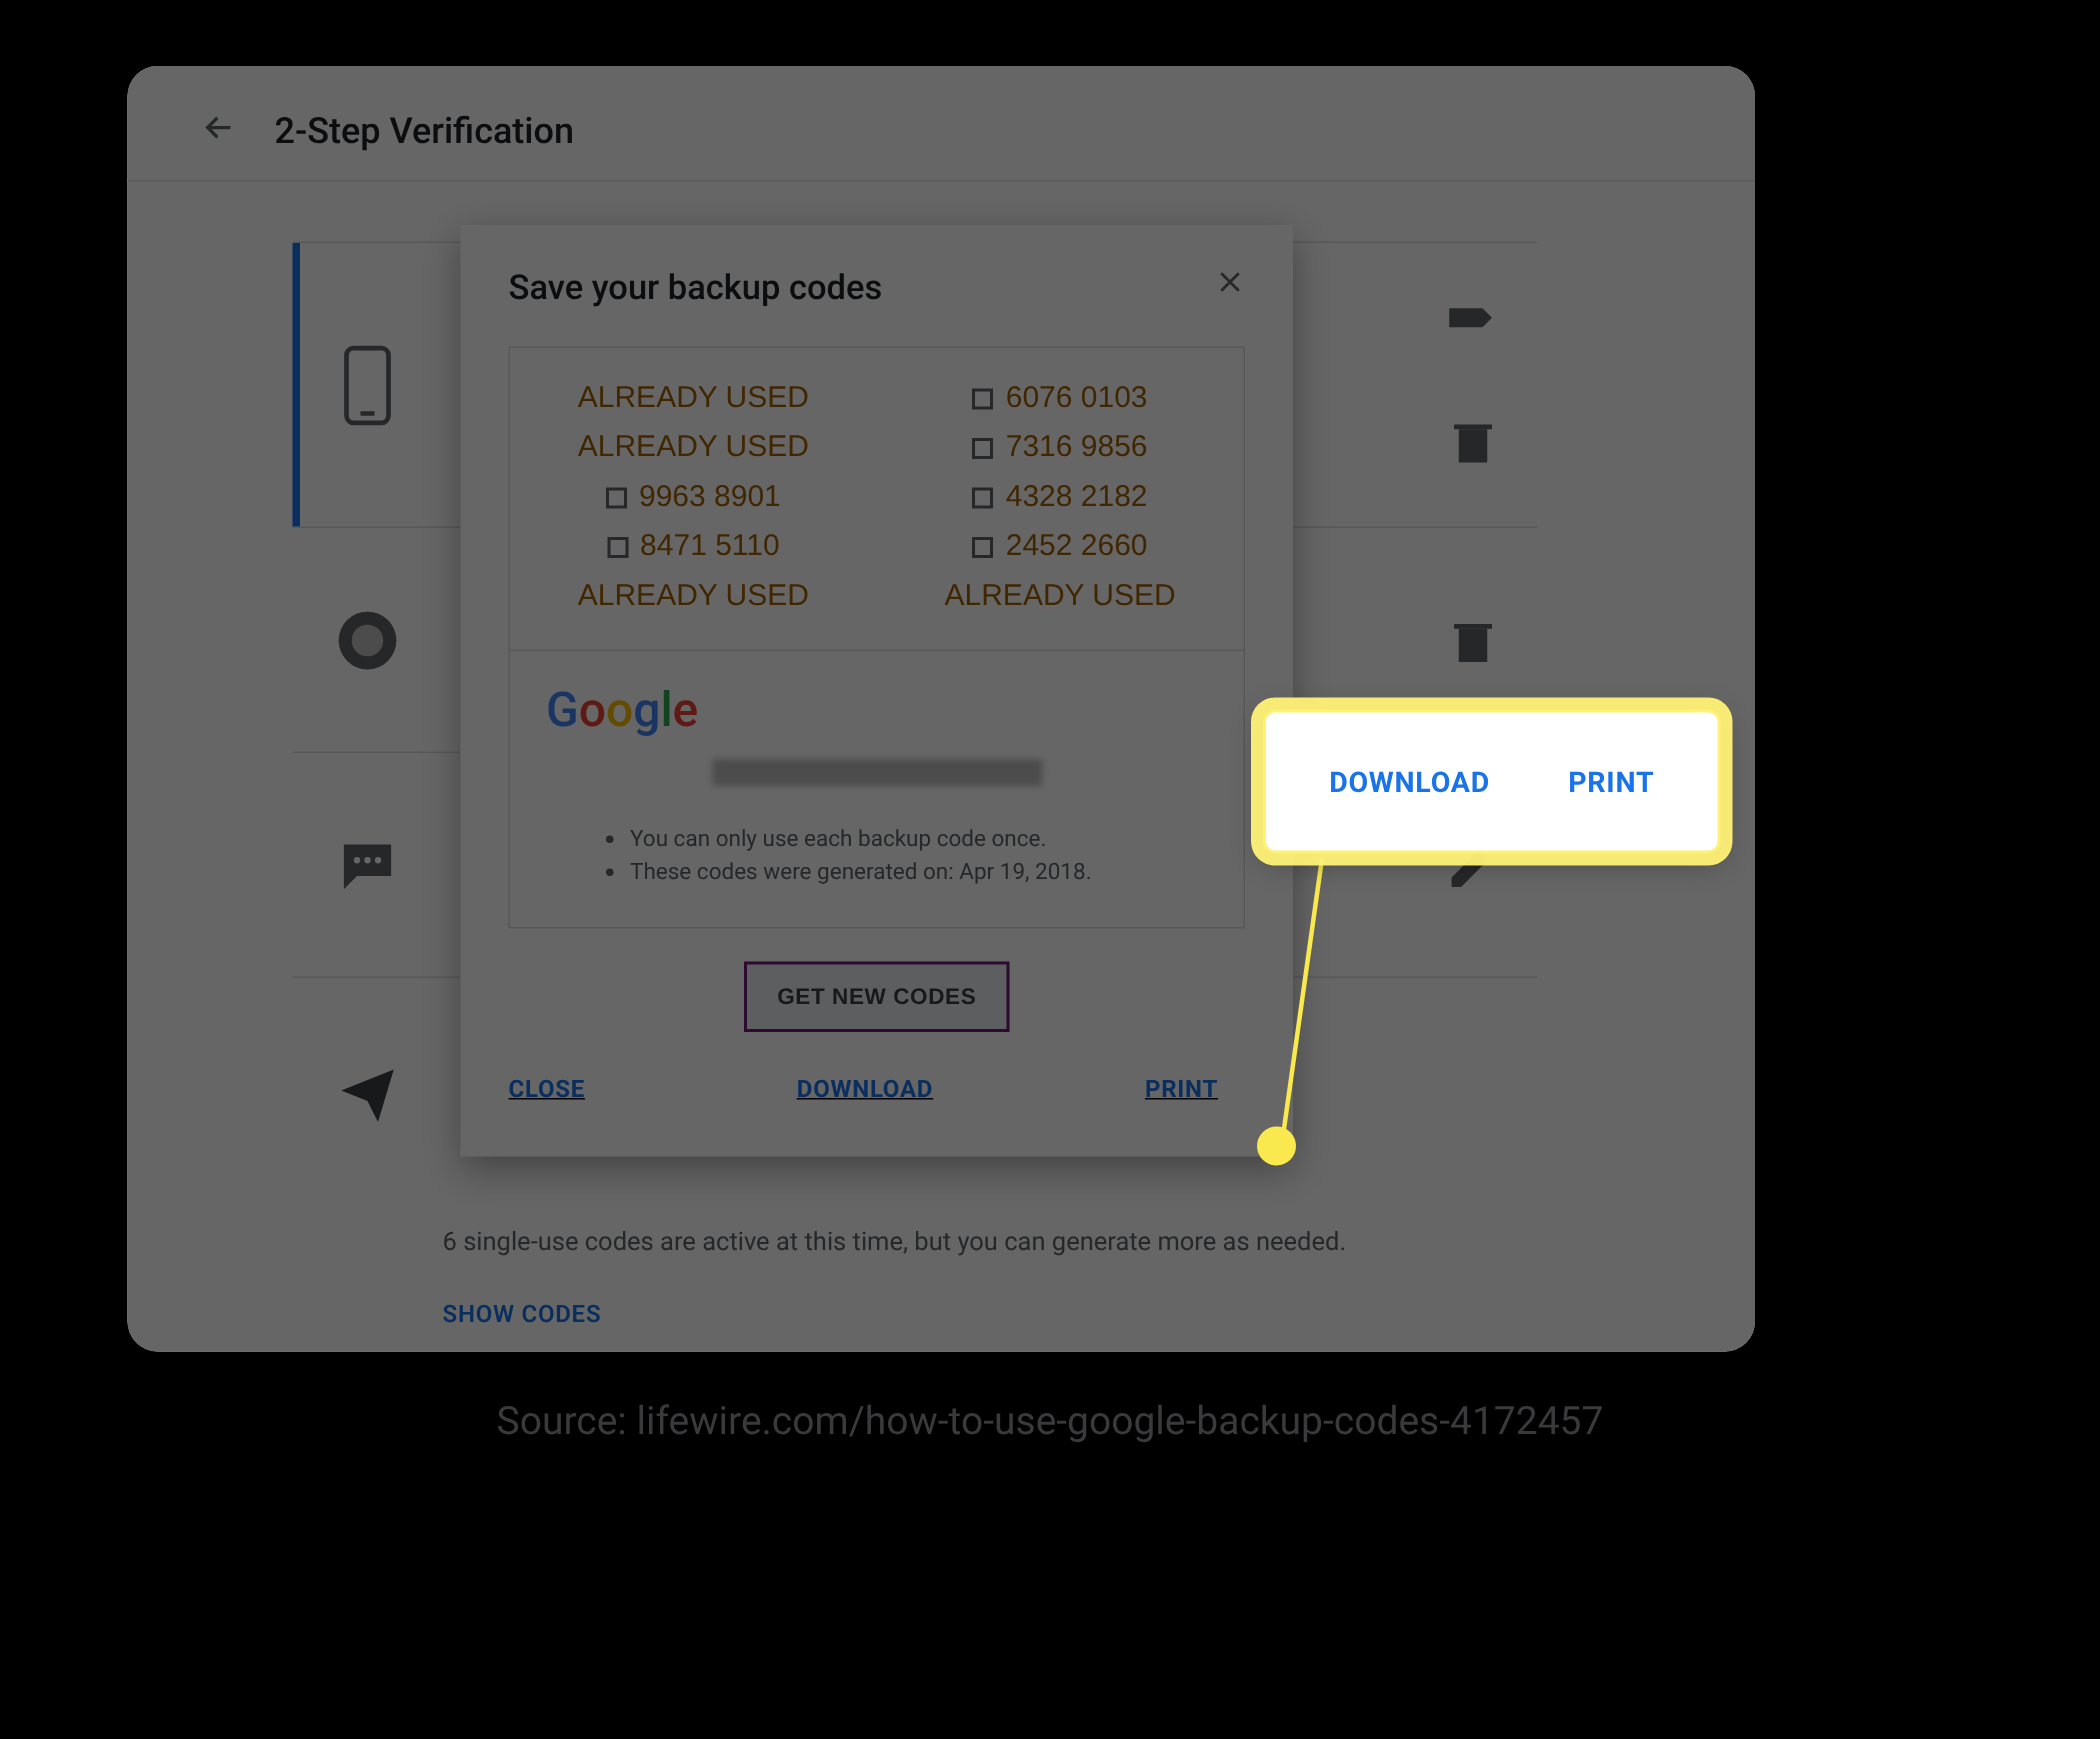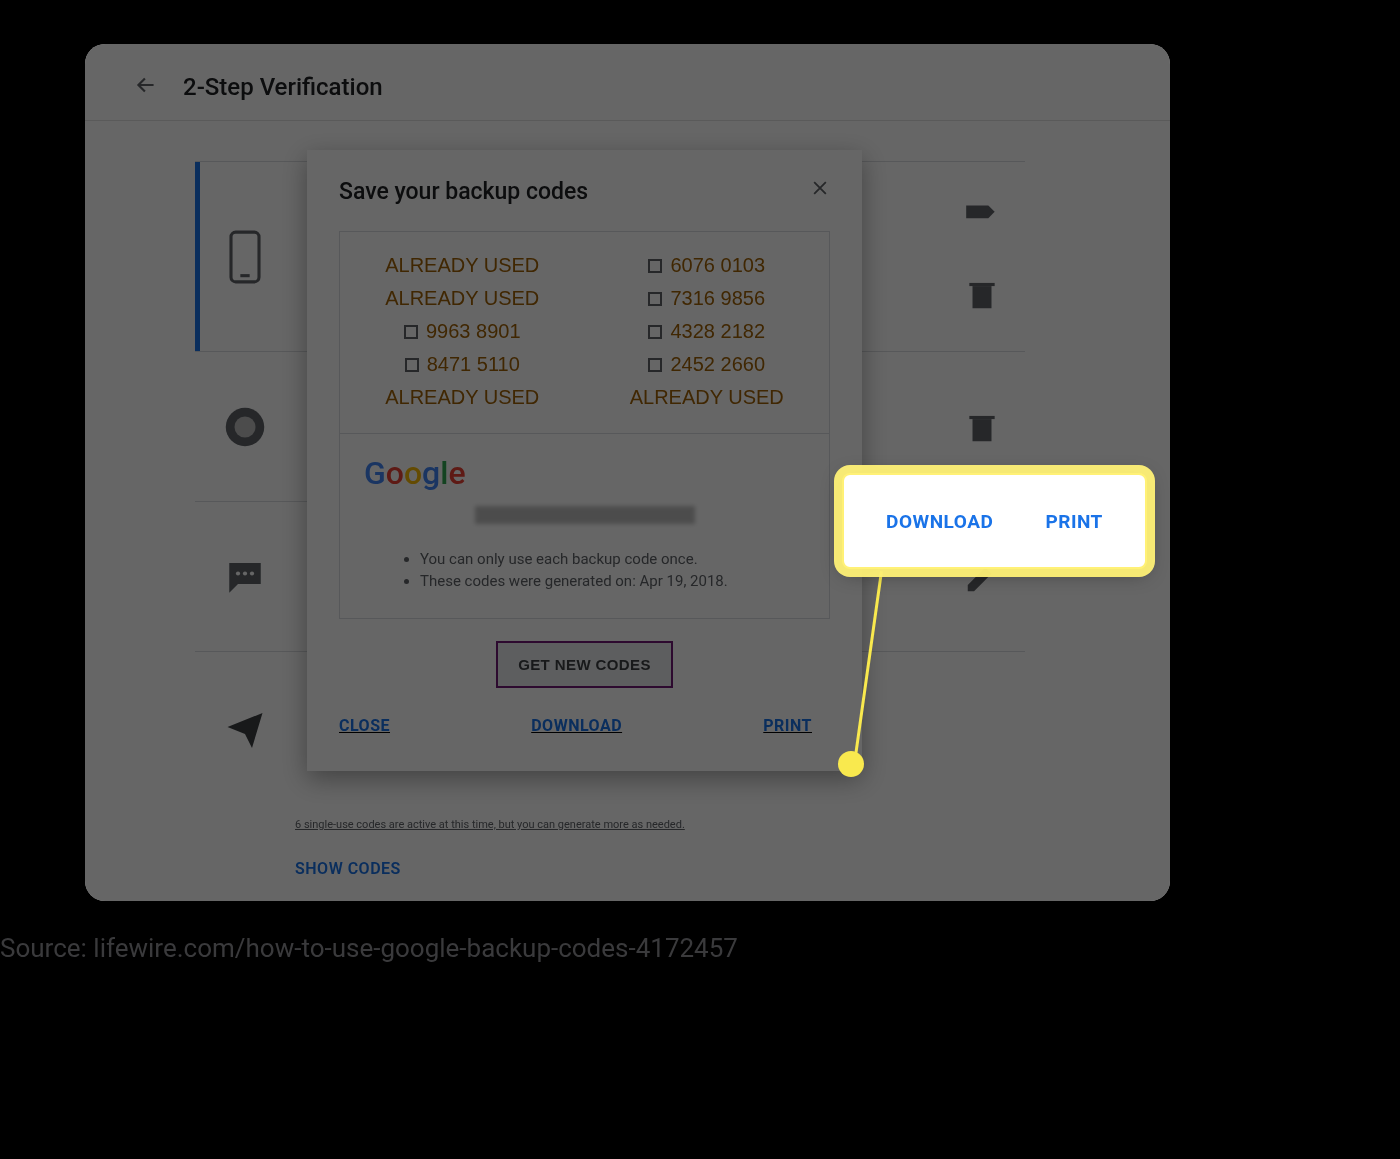--- a/index.html
+++ b/index.html
@@ -71,21 +71,21 @@
     color:#5f6368;
   }
   .blue-bar {
     position:absolute; left:0; top:0; bottom:0; width:5px; background:#1a73e8;
   }
   .bg-lower {
     padding: 16px 0 0 100px;
     width: 860px;
   }
   .bg-lower .hint {
-    color:#5f6368; font-size:11px;text-decoration:underline;
+    color:#5f6368; font-size:17px;
   }
   .bg-lower .showcodes {
     margin-top: 28px;
     color:#1a73e8;
     font-weight:600;
     font-size:16px;
     letter-spacing:0.5px;
   }
 
   
@@ -218,21 +218,21 @@
     z-index:51;
     width:26px;height:26px;border-radius:50%;
     background:#f9e94e;
     left: 753px; top: 707px;
   }
 
   .source {
     position:absolute;
     top: 933px;
     left: 0; right: 0;
-    text-align:left;
+    text-align:center;
     color:#3a3a3c;
     font-size: 26px;
   }
 </style>
 </head>
 <body>
 
 <div class="frame">
 
   <div class="page-header">

